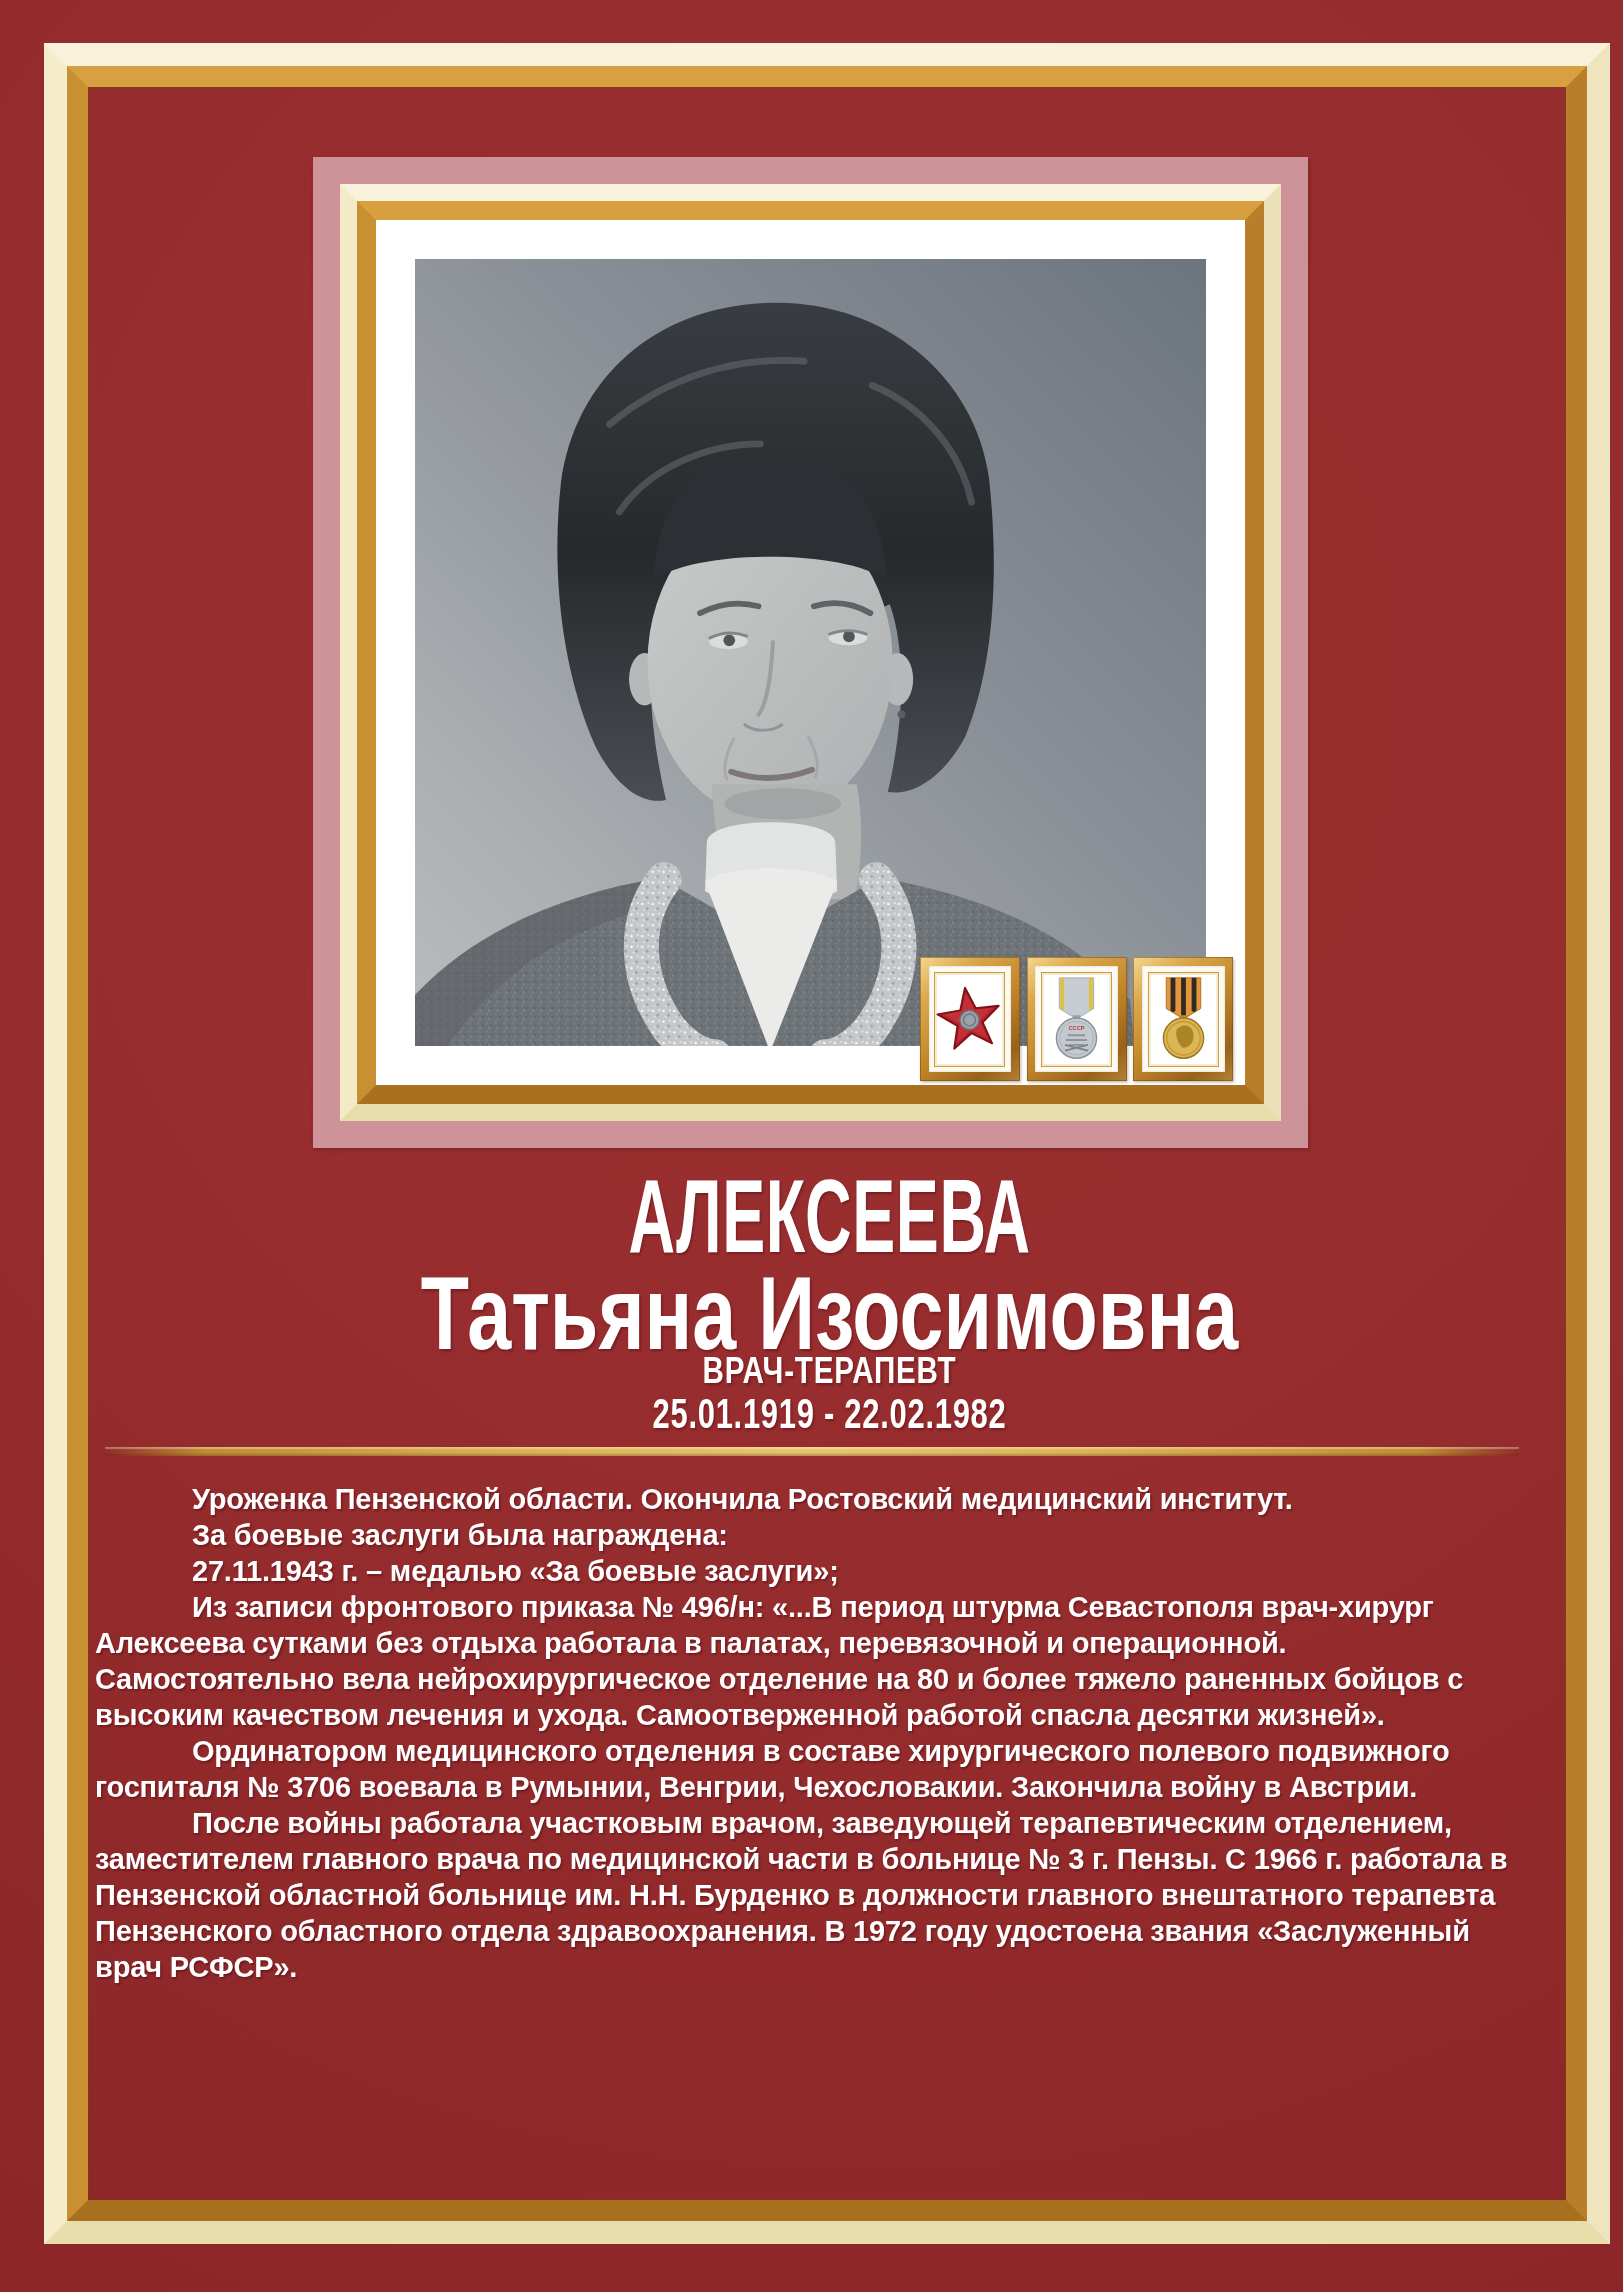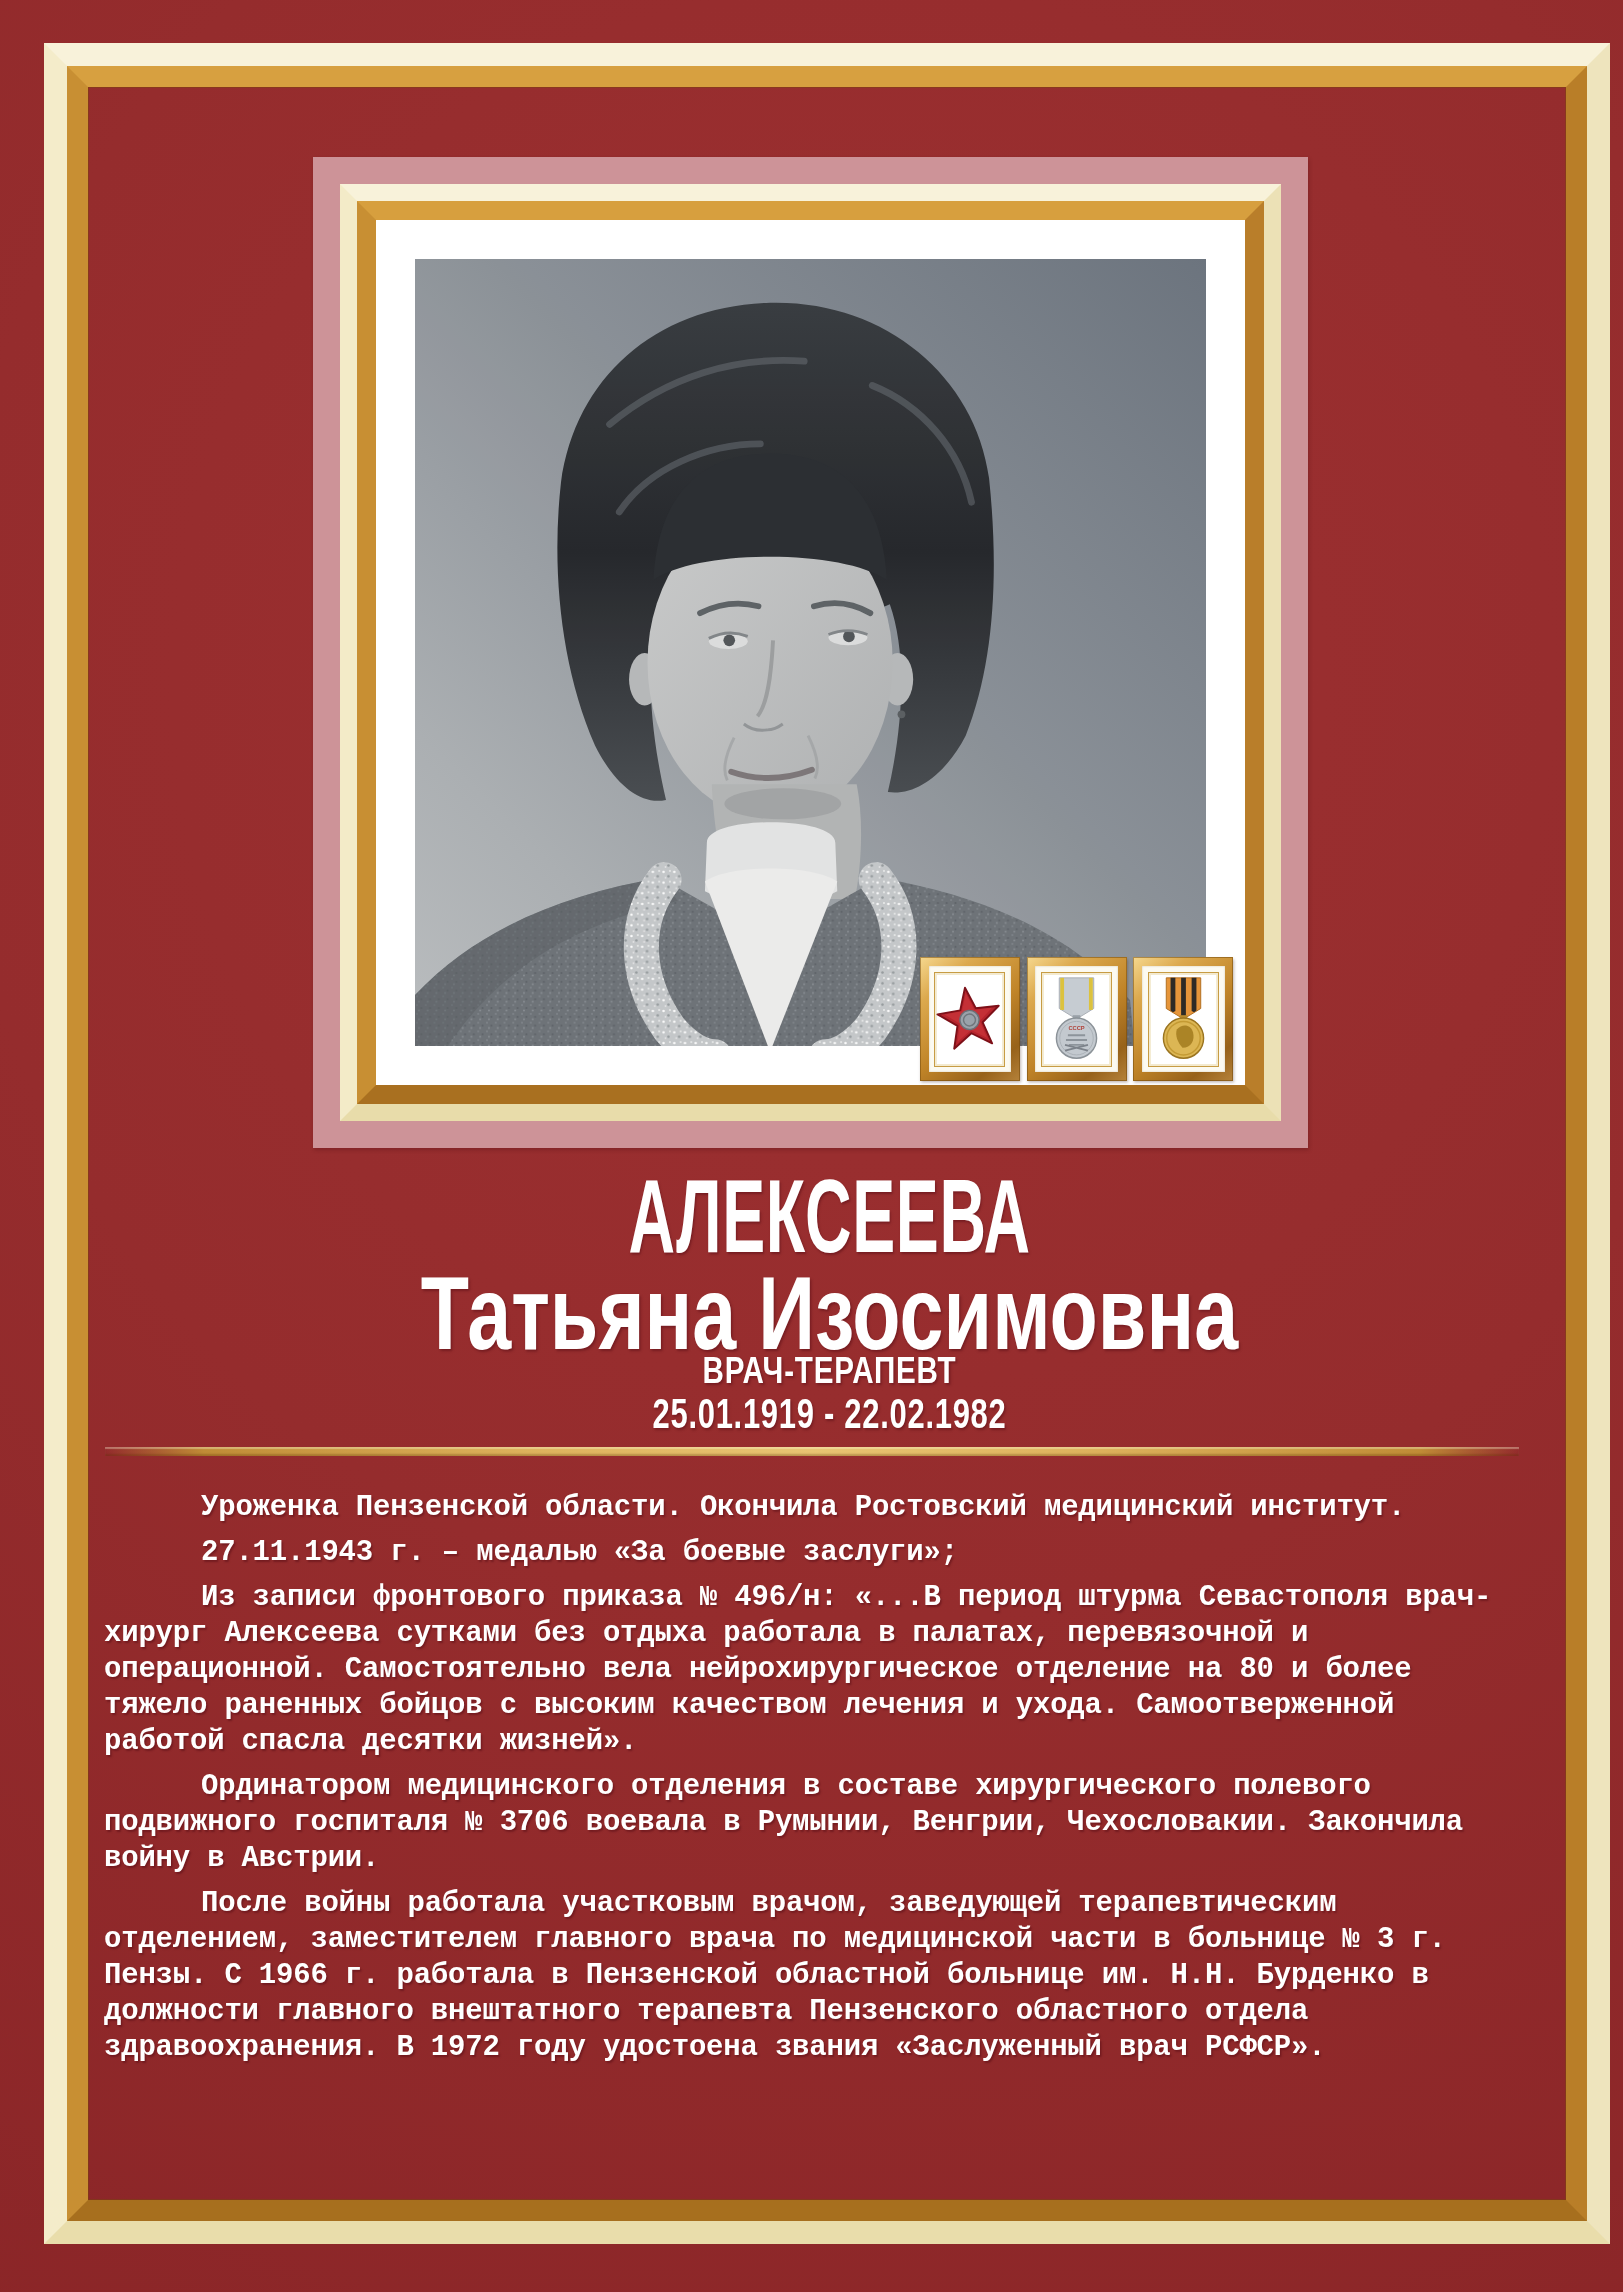--- a/index.html
+++ b/index.html
@@ -49,21 +49,21 @@
   .profession{top:1352px;font-size:37px;transform:scaleX(.80);transform-origin:50% 0;letter-spacing:1px;}
   .dates{top:1392px;font-size:43px;transform:scaleX(.72);transform-origin:50% 0;letter-spacing:1px;}
   
   .divider{position:absolute;top:1447px;left:105px;width:1414px;height:8.7px;
     background:linear-gradient(90deg,rgba(149,44,45,0) 0%,#c08c36 7%,#ddb25c 30%,#e8c472 50%,#ddb25c 70%,#c08c36 93%,rgba(149,44,45,0) 100%);
     box-shadow:inset 0 1.9px 1px rgba(255,250,220,.35), inset 0 -1.9px 1.9px rgba(90,45,0,.3);}
   
   .bio{position:absolute;top:1481px;left:95px;width:1433px;color:#ffffff;font-weight:bold;
        font-size:29px;line-height:36px;letter-spacing:-0.2px;
        text-shadow:1.5px 1.5px 1.9px rgba(70,5,15,.4);}
-  .bio p{margin:9px;text-indent:97px;font-family:Liberation Mono, monospace;}
+  .bio p{margin:0;text-indent:97px;}
 </style>
 </head>
 <body>
 
 <div id="poster">
 
   <div class="outer-frame">
     <div class="outer-frame-gold"></div>
   </div>
 
@@ -207,20 +207,21 @@
 
   <div class="ttl surname">АЛЕКСЕЕВА</div>
   <div class="ttl given">Татьяна Изосимовна</div>
   <div class="ttl profession">ВРАЧ-ТЕРАПЕВТ</div>
   <div class="ttl dates">25.01.1919 - 22.02.1982</div>
 
   <div class="divider"></div>
 
   <div class="bio">
     <p>Уроженка Пензенской области. Окончила Ростовский медицинский институт.</p>
+    <p>За боевые заслуги была награждена:</p>
     <p>27.11.1943 г. – медалью «За боевые заслуги»;</p>
     <p>Из записи фронтового приказа № 496/н: «...В период штурма Севастополя врач-хирург Алексеева сутками без отдыха работала в палатах, перевязочной и операционной. Самостоятельно вела нейрохирургическое отделение на 80 и более тяжело раненных бойцов с высоким качеством лечения и ухода. Самоотверженной работой спасла десятки жизней».</p>
     <p>Ординатором медицинского отделения в составе хирургического полевого подвижного госпиталя № 3706 воевала в Румынии, Венгрии, Чехословакии. Закончила войну в Австрии.</p>
     <p>После войны работала участковым врачом, заведующей терапевтическим отделением, заместителем главного врача по медицинской части в больнице № 3 г. Пензы. С 1966 г. работала в Пензенской областной больнице им. Н.Н. Бурденко в должности главного внештатного терапевта Пензенского областного отдела здравоохранения. В 1972 году удостоена звания «Заслуженный врач РСФСР».</p>
   </div>
 
 </div>
 
 
 </body></html>

